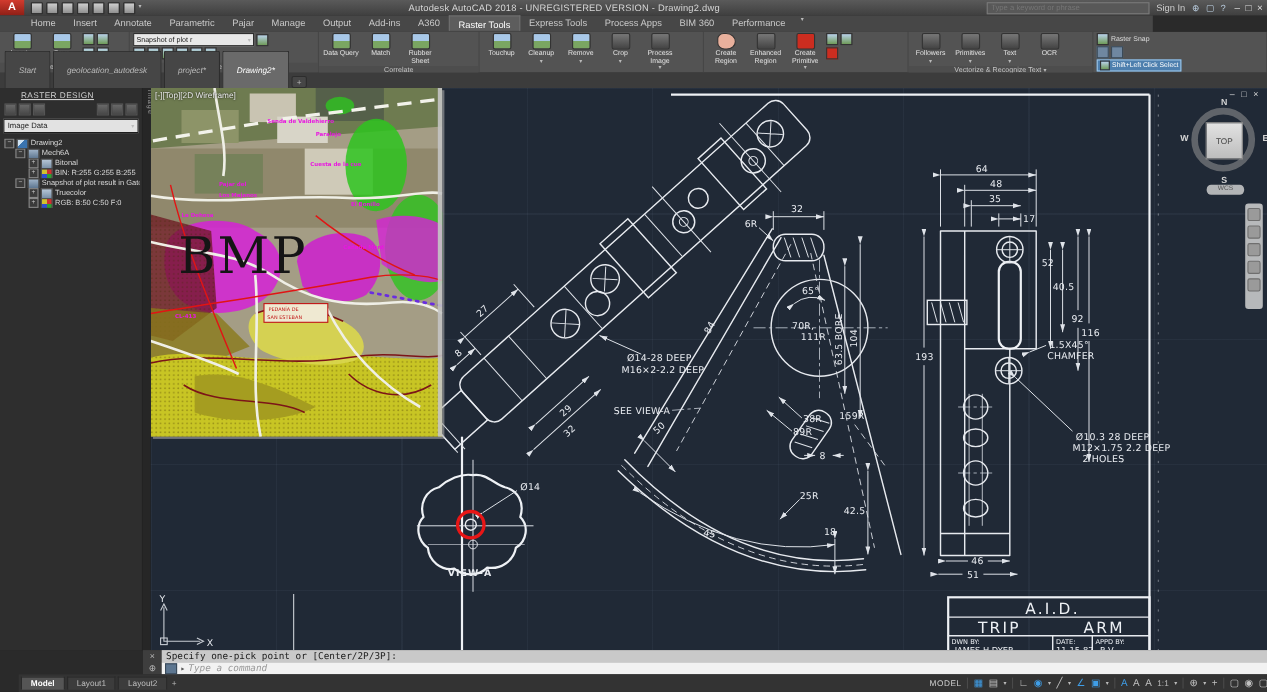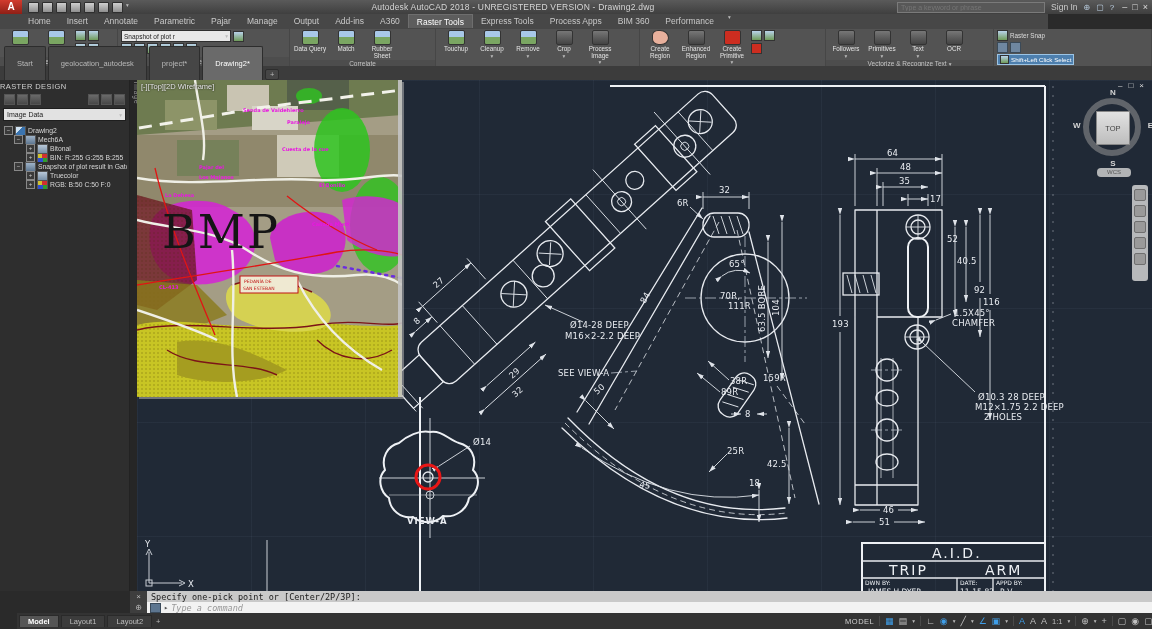--- a/index.html
+++ b/index.html
@@ -43,26 +43,26 @@
     align-items:center;justify-content:space-between;padding:0 2px;border:1px solid #2f2f2f;}
   .snapcol{display:flex;flex-direction:column;gap:1px;font-size:6.3px;color:#ddd;}
   .snaprow{display:flex;align-items:center;gap:2px;}
   .snapbtn{background:#4d7fae;border:1px solid #9cc4e4;color:#fff;padding:0 2px;font-size:6.2px;height:9px;display:flex;align-items:center;gap:2px;}
   .sqico{width:9px;height:9px;background:#6f87a0;border:1px solid #3b4a58;}
   .chv{font-size:5.5px;color:#bbb;}
   
   .filetabs{position:absolute;left:0;top:66px;width:1152px;height:14px;background:#3c3c3c;
     display:flex;align-items:flex-end;font-size:7.5px;color:#b9b9b9;padding-left:4px;box-sizing:border-box;}
   .ftab{background:#464646;border:1px solid #2d2d2d;border-bottom:none;padding:12px 12px;margin-right:2px;
-    border-radius:2px 2px 0 0;}
+    border-radius:2px 2px 0 0;font-style:italic;}
   .ftab.active{background:#6a6a6a;color:#fff;margin-top:39px;}
   .ftab-plus{background:#464646;border:1px solid #2d2d2d;padding:0 4px;border-radius:2px;}
   
   .palette{position:absolute;left:0;top:80px;width:130px;height:511px;background:#2e2e2e;border-right:1px solid #222;box-sizing:border-box;}
-  .pal-title{height:11px;font-size:7.5px;color:#cfcfcf;padding:2px 0 0;letter-spacing:.4px;}
+  .pal-title{height:11px;font-size:7.5px;color:#cfcfcf;padding:2px 19px 0;letter-spacing:.4px;text-decoration:underline;}
   .pal-icons{display:flex;align-items:center;gap:2px;padding:1px 4px;}
   .pal-ic{width:9px;height:9px;border:1px solid #555;background:linear-gradient(#6a6a6a,#474747);}
   .pal-sp{flex:1;}
   .pal-combo{margin:2px 3px;height:11px;background:#e2e2e2;color:#222;font-size:7px;
     display:flex;align-items:center;justify-content:space-between;padding:0 3px;border:1px solid #1e1e1e;}
   .tree{padding:3px 2px;font-size:6.8px;color:#d8d8d8;}
   .trow{display:flex;align-items:center;gap:2px;height:9px;white-space:nowrap;overflow:hidden;}
   .lvl0{padding-left:2px;}.lvl1{padding-left:12px;}.lvl2{padding-left:24px;}
   .exp{width:7px;height:7px;border:1px solid #888;font-size:6px;line-height:6px;text-align:center;color:#ccc;background:#3a3a3a;flex:0 0 auto;}
   .nicon{width:9px;height:8px;flex:0 0 auto;border:1px solid #555;}

